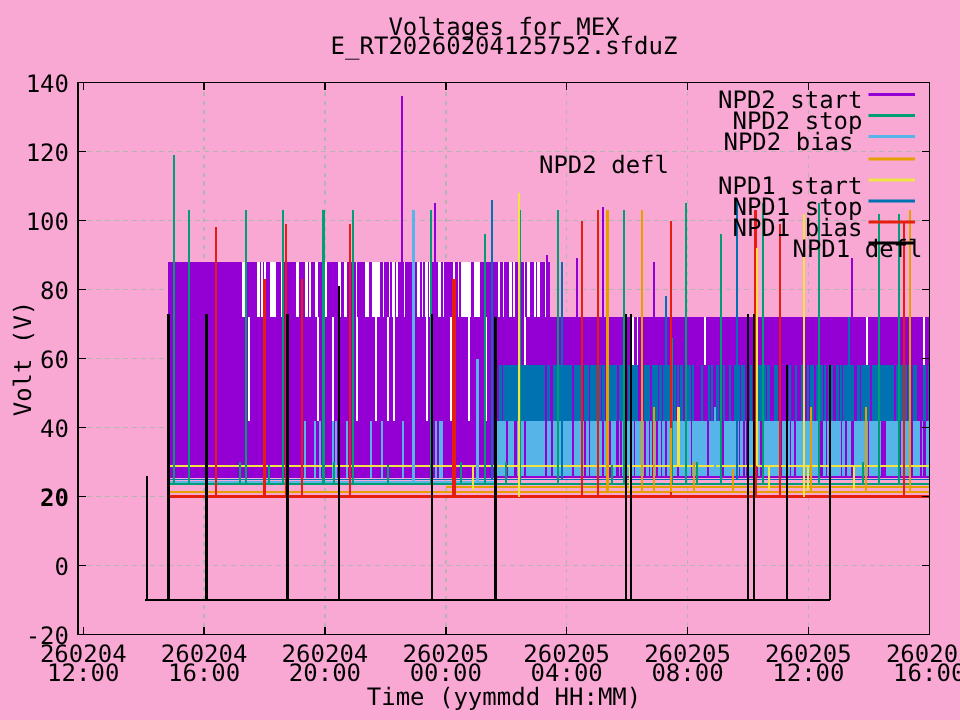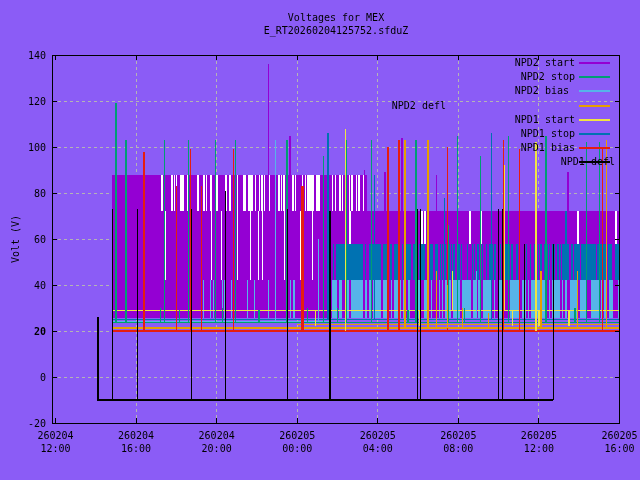--- a/index.html
+++ b/index.html
@@ -1,17 +1,17 @@
 <!DOCTYPE html>
 <html><head>
 <meta charset="utf-8">
 <style>
   html,body{margin:0;padding:0;background:#fff;}
-  #canvas{position:relative;width:640px;height:480px;background:#8b5cf6;overflow:hidden;
-          font-family:"DejaVu Sans Mono","Liberation Mono",monospace;font-size:10px;color:#000;}
+  #canvas{position:relative;width:640px;height:480px;background:#f9a8d4;overflow:hidden;
+          font-family:"DejaVu Sans Mono","Liberation Mono",monospace;font-size:16px;color:#000;}
   #plot{position:absolute;left:0;top:0;}
   .txt{position:absolute;white-space:nowrap;line-height:11px;}
   .ctr{transform:translateX(-50%);}
   #ylab{transform:translate(-50%,-50%) rotate(-90deg);}
   .xtick{width:60px;text-align:center;}
   .ytick{width:40px;text-align:right;}
   #legend .lg-row{position:absolute;height:12px;}
   #legend .lg-label{position:absolute;right:65px;top:0;text-align:right;}
   #legend .lg-line{position:absolute;left:579px;width:31px;height:2px;top:5px;}
 </style>
@@ -436,20 +436,21 @@
         <line x1="619.5" x2="614.5" y1="101" y2="101" stroke="#000"></line>
         <line x1="52" x2="57" y1="55" y2="55" stroke="#000"></line>
         <line x1="619.5" x2="614.5" y1="55" y2="55" stroke="#000"></line>
       </g>
     </svg>
 
   <div class="txt ctr" style="left:336px;top:12px;">Voltages for MEX</div>
   <div class="txt ctr" style="left:336px;top:25px;">E_RT20260204125752.sfduZ</div>
 
   <div class="txt" id="ylab" style="left:15px;top:239px;">Volt (V)</div>
+  <div class="txt ctr" style="left:336px;top:459px;">Time (yymmdd HH:MM)</div>
 
   <div id="legend">
     <div class="lg-row" style="left:0;top:57px;width:640px;">
       <span class="lg-label">NPD2 start</span>
       <span class="lg-line" style="background: rgb(148, 0, 211);"></span>
       </div>
     <div class="lg-row" style="left:0;top:71.2px;width:640px;">
       <span class="lg-label">NPD2 stop</span>
       <span class="lg-line" style="background: rgb(0, 158, 115);"></span>
       </div>

